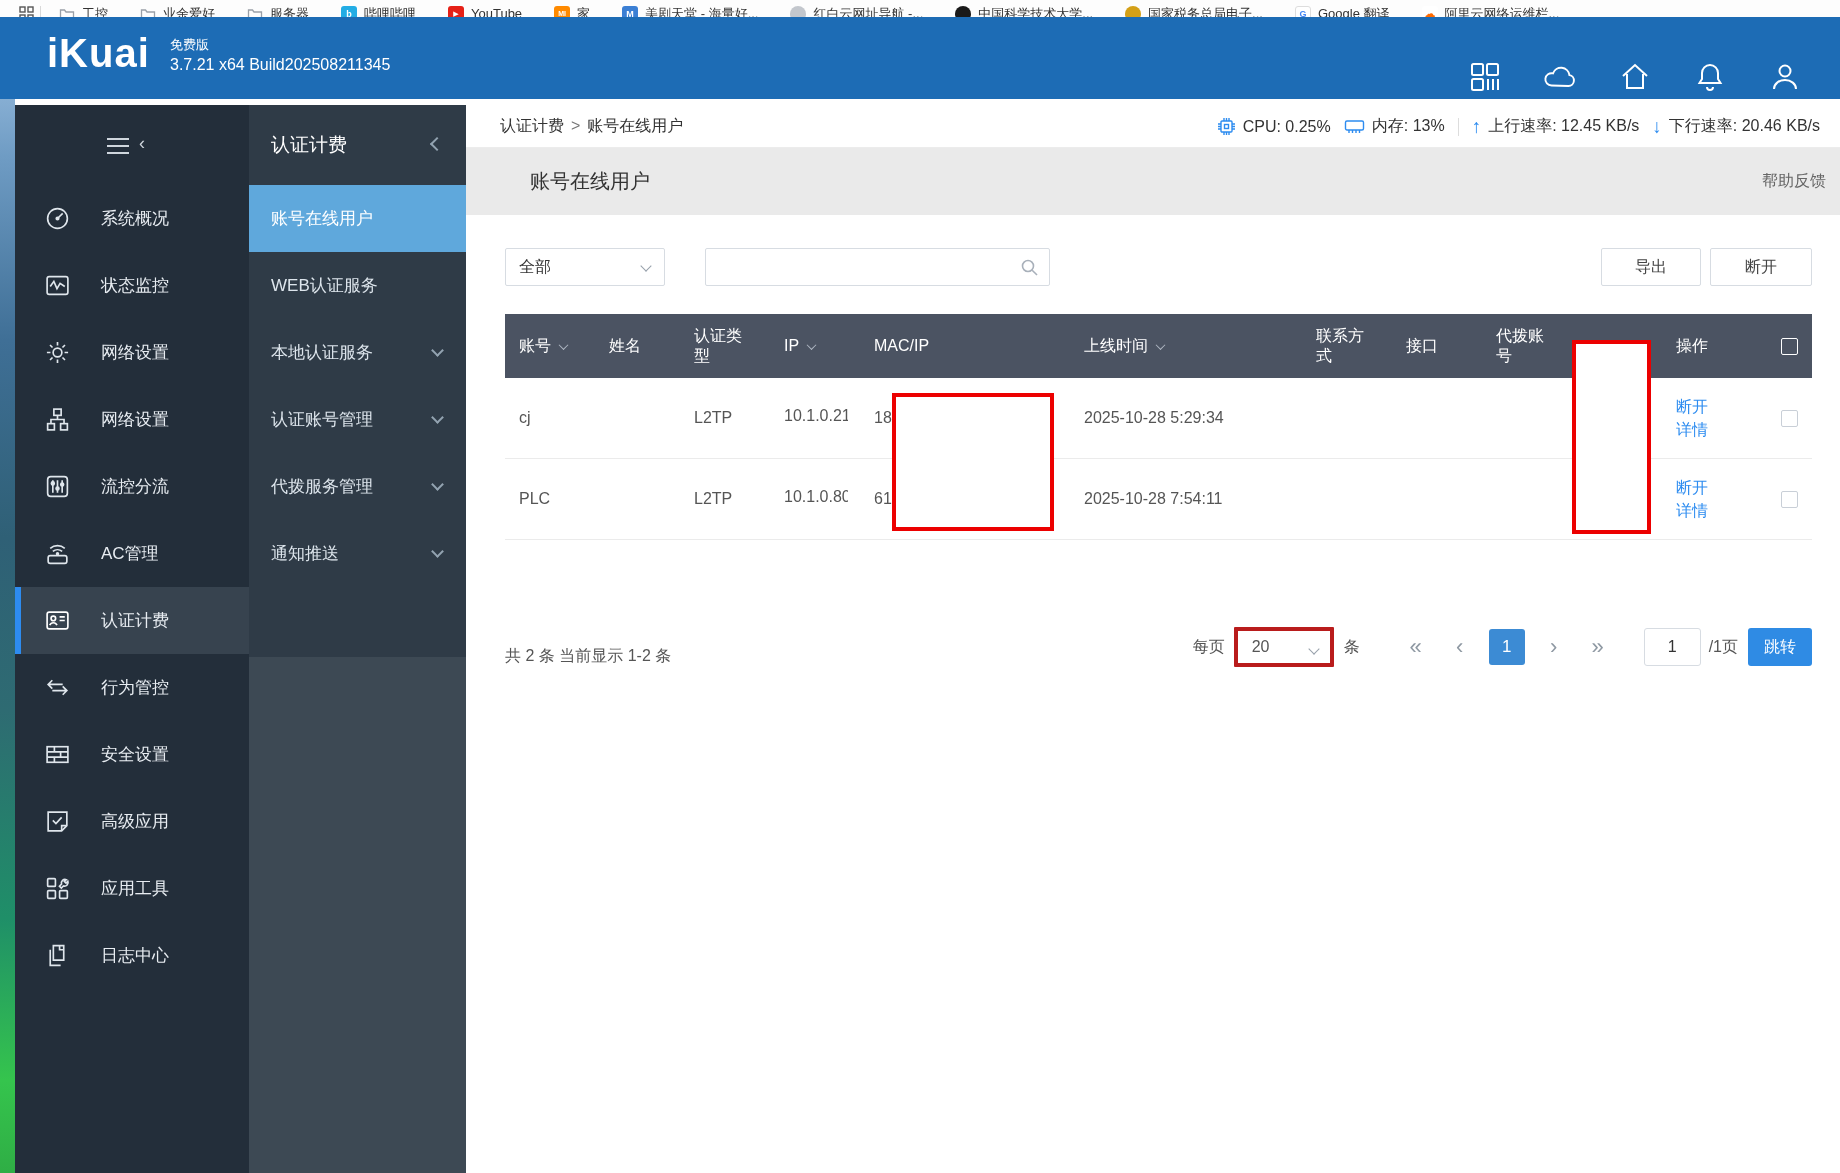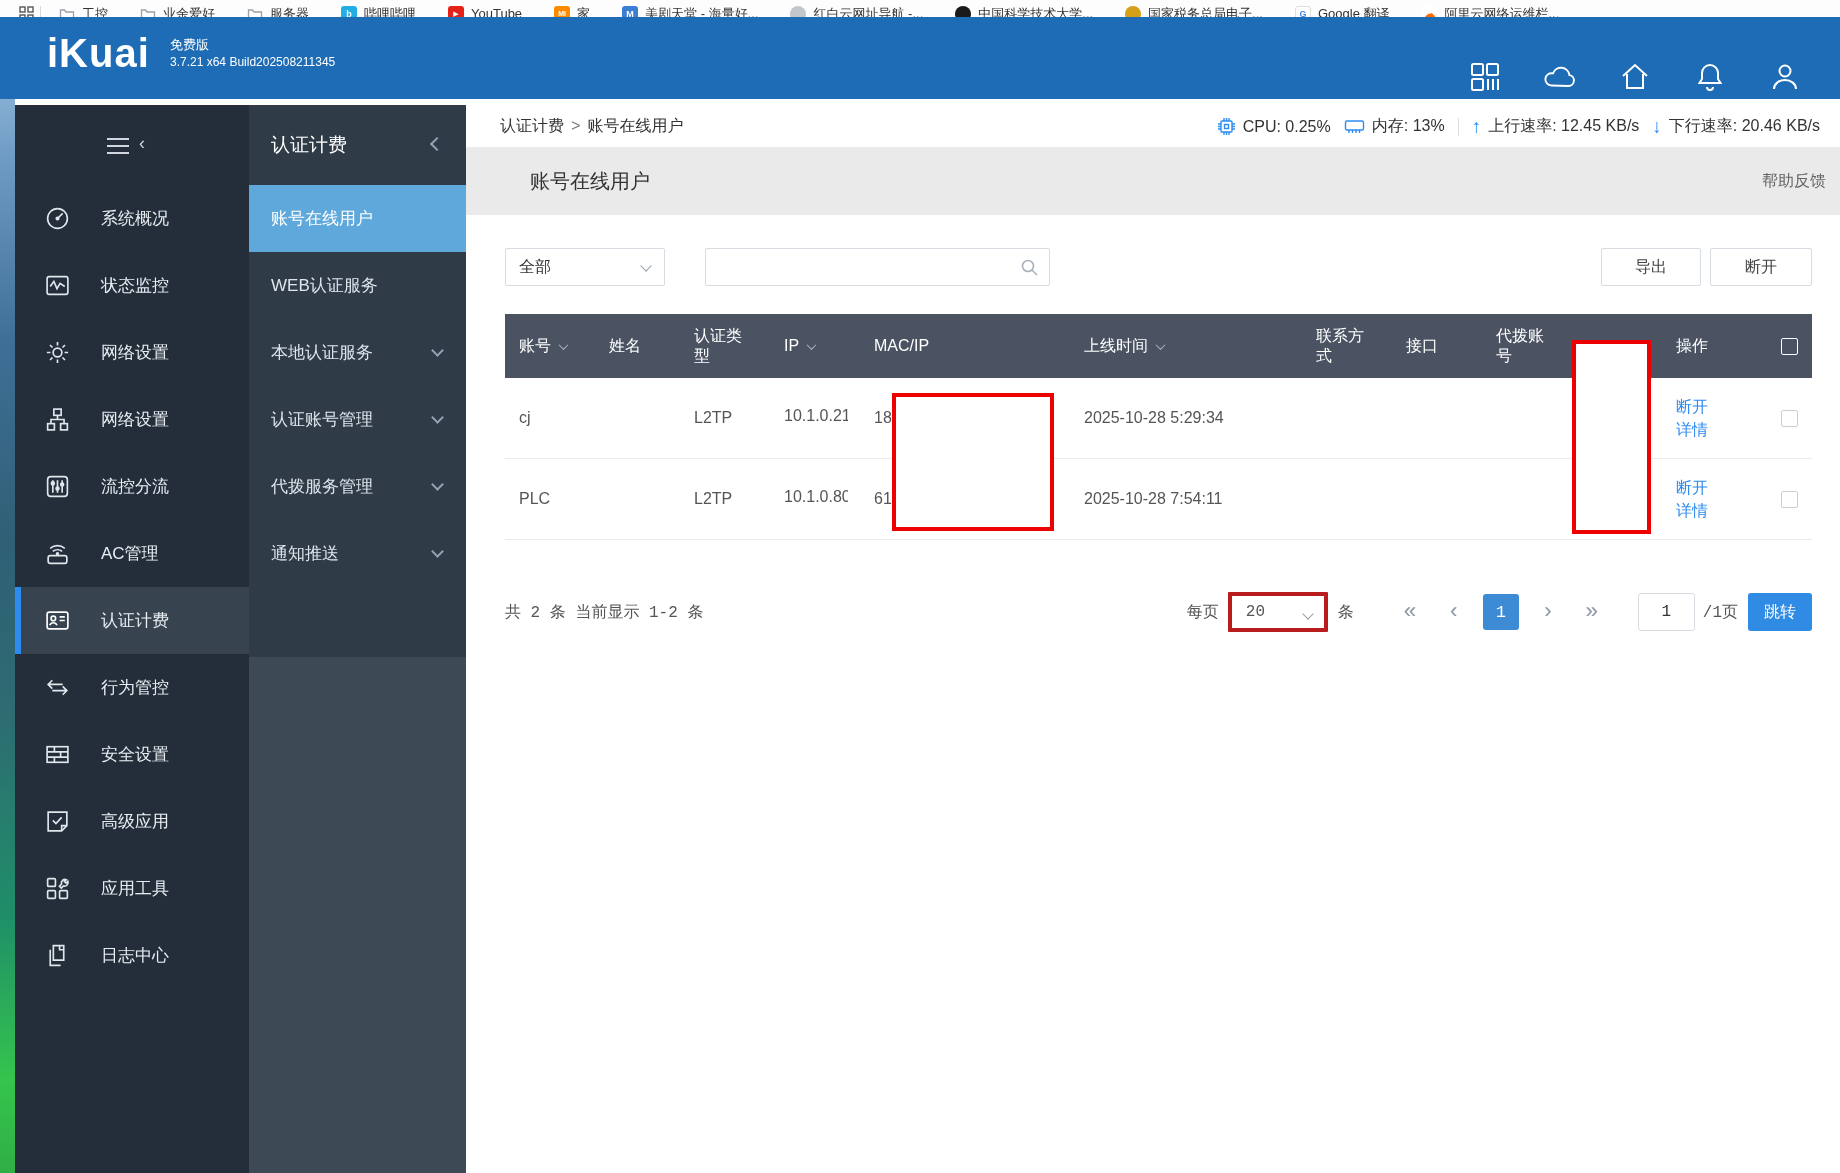--- a/index.html
+++ b/index.html
@@ -15,21 +15,21 @@
   .bi { width:16px; height:16px; border-radius:3px; display:flex; align-items:center; justify-content:center;
         font-size:9px; font-weight:bold; color:#fff; flex:0 0 auto; }
   .bi.round { border-radius:50%; }
   .bi-folder svg { display:block; }
 
   
   .bluebar { position:absolute; top:11px; left:0; width:1840px; height:88px; background:#1d6cb5; z-index:5; }
   .logo { position:absolute; left:47px; top:20px; font-size:40px; font-weight:700; color:#fff; letter-spacing:1px; font-style:normal; }
   .verblock { position:absolute; left:170px; top:26px; color:#fff; line-height:1.25; }
   .verblock .ed { font-size:13px; }
-  .verblock .bd { font-size:12px; margin-top:2px; }
+  .verblock .bd { font-size:16px; margin-top:2px; }
   .hicons { position:absolute; left:1468px; top:49px; display:flex; gap:41px; align-items:center; }
   .hicons .hic { width:34px; height:34px; display:flex; align-items:center; justify-content:center; cursor:pointer; }
 
   
   .photo { position:absolute; left:0; top:17px; width:15px; height:1156px;
            background:linear-gradient(180deg,#a8c8e8 0%,#6f9cc4 12%,#3f6f96 28%,#2f6076 45%,#2e6b72 60%,#1f8f68 78%,#35c44d 92%,#2fae45 100%); }
 
   
   .sidebar { position:absolute; left:15px; top:105px; width:234px; height:1068px; background:#232e3a; z-index:2; }
   .burger { height:80px; position:relative; }
@@ -46,21 +46,21 @@
   .sm-header { height:80px; display:flex; align-items:center; color:#fff; font-size:19px; padding-left:22px; position:relative; }
   .sm-header .chv-left { position:absolute; right:24px; top:34px; width:10px; height:10px; border-left:2px solid #93a3b1; border-bottom:2px solid #93a3b1; transform:rotate(45deg); }
   .sm-item { height:67px; display:flex; align-items:center; padding-left:22px; color:#dde5ec; font-size:17px; position:relative; cursor:pointer; }
   .sm-item.active { background:#5fa8dc; color:#fff; }
   .sm-item .chv-down { position:absolute; right:24px; top:27px; width:9px; height:9px; border-right:2px solid #93a3b1; border-bottom:2px solid #93a3b1; transform:rotate(45deg); }
 
   
   .main { position:absolute; left:466px; top:105px; width:1374px; height:1068px; background:#fff; z-index:2; }
 
   .crumbbar { height:43px; border-bottom:1px solid #ececec; display:flex; align-items:center; position:relative; }
-  .crumb { margin-left:34px; font-size:16px; color:#333;font-family:Liberation Mono, monospace; }
+  .crumb { margin-left:34px; font-size:16px; color:#333; }
   .crumb .sep { color:#777; margin:0 7px; }
   .stats { position:absolute; right:20px; top:0; height:43px; display:flex; align-items:center; gap:13px; font-size:16px; color:#333; }
   .stat { display:flex; align-items:center; gap:7px; }
   .stat .arr { color:#2d8cf0; font-size:19px; font-weight:bold; }
   .vdiv { width:1px; height:18px; background:#ddd; }
 
   .titlebar { height:67px; background:#eaeaea; display:flex; align-items:center; position:relative; }
   .ptitle { margin-left:64px; font-size:20px; color:#333; }
   .helpers { position:absolute; right:14px; display:flex; font-size:16px; color:#666; }
   .helpers span { cursor:pointer; }
@@ -89,21 +89,21 @@
   .sorthead { cursor:pointer; display:flex; align-items:center; }
   .schv { display:inline-block; width:7px; height:7px; border-right:1.5px solid #aeb6c2; border-bottom:1.5px solid #aeb6c2; transform:rotate(45deg) translate(-1px,-1px); margin-left:9px; }
   .trow { display:flex; align-items:center; height:81px; border-bottom:1px solid #ebebeb; font-size:16px; color:#555; background:#fff; }
   .clip-ip { display:inline-block; width:64px; overflow:hidden; white-space:nowrap; }
   .ops { display:flex; flex-direction:column; line-height:23px; }
   .ops a { color:#2d8cf0; text-decoration:none; cursor:pointer; font-size:16px; }
   .cb { width:17px; height:17px; border:1px solid #c9cfd7; border-radius:2px; background:#fff; cursor:pointer; }
   .cb.dark { border-color:#fff; background:transparent; }
 
   
-  .pager { position:absolute; left:39px; top:467px; width:1307px; height:80px; display:flex; align-items:center; justify-content:space-between;font-family:Liberation Mono, monospace; }
+  .pager { position:absolute; left:39px; top:482px; width:1307px; height:80px; display:flex; align-items:flex-end; justify-content:space-between; }
   .psummary { font-size:16px; color:#555; }
   .pctrl { display:flex; align-items:center; font-size:16px; color:#555; }
   .psel { position:relative; width:100px; height:40px; border:4px solid #b91c1c; border-radius:1px; margin:0 10px 0 9px; display:flex; align-items:center; padding-left:14px; background:#fff; cursor:pointer; }
   .psel .chv { position:absolute; right:12px; top:14px; width:8px; height:8px; border-right:1px solid #97a0ab; border-bottom:1px solid #97a0ab; transform:rotate(45deg); }
   .pgnav { display:flex; align-items:center; margin-left:34px; }
   .pgbtn { min-width:30px; height:36px; display:flex; align-items:center; justify-content:center; color:#8f99a3; font-size:22px; cursor:pointer; margin:0 7px; }
   .pgcur { width:36px; height:36px; background:#3c8bd4; border-radius:3px; color:#fff; font-size:17px; display:flex; align-items:center; justify-content:center; margin:0 7px; cursor:pointer; }
   .pginput { width:57px; height:38px; border:1px solid #d7dce2; border-radius:3px; text-align:center; font-size:16px; color:#333; margin-left:24px; outline:none; font-family:inherit; }
   .ptotal { margin:0 10px 0 8px; }
   .jump { width:64px; height:38px; background:#2f8be4; color:#fff; border:0; border-radius:3px; font-size:16px; cursor:pointer; font-family:inherit; }

